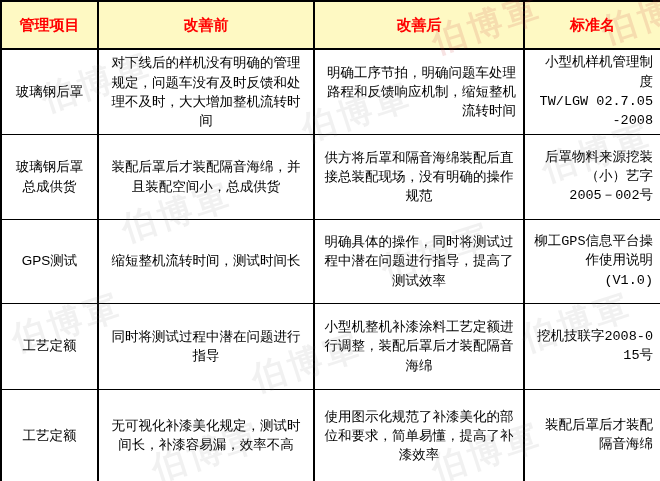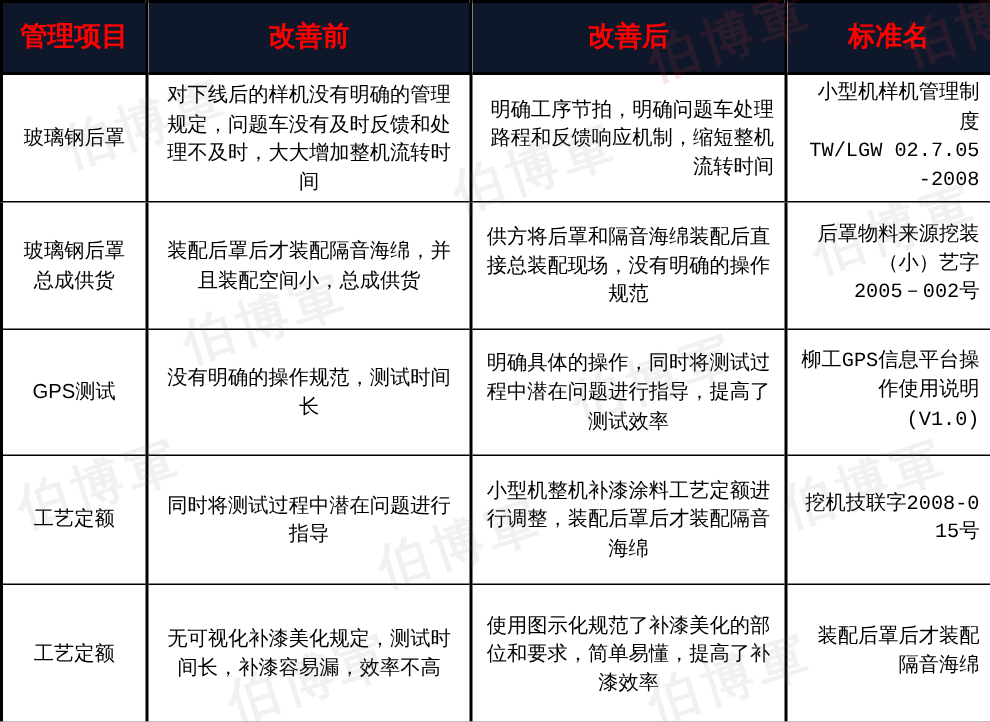--- a/index.html
+++ b/index.html
@@ -39,24 +39,24 @@
     padding:3px 7px;
     color:#000;
     font-size:13.5px;
     line-height:1.42;
     text-align:center;
     white-space:pre-line;
     overflow:hidden;
   }
   table{border:2px solid #000;}
   thead th{
-    background:#0f172a;
+    background:#fef9c3;
     color:#FF0000;
     font-weight:bold;
-    font-size:18px;
+    font-size:15px;
     border-bottom-width:2px;
     white-space:nowrap;
   }
   td.std{
     text-align:right;
     padding-left:9px;
     word-break:break-all;
     font-family:Liberation Mono, monospace;
   }
   td.left{text-align:right;}
@@ -105,21 +105,21 @@
     <tr style="height:85px;">
       <td>玻璃钢后罩
 总成供货</td>
       <td>装配后罩后才装配隔音海绵，并且装配空间小，总成供货</td>
       <td>供方将后罩和隔音海绵装配后直接总装配现场，没有明确的操作规范</td>
       <td class="std">后罩物料来源挖装（小）艺字
 2005－002号</td>
     </tr>
     <tr style="height:84px;">
       <td>GPS测试</td>
-      <td>没有明确的操作规范，测试时间长</td>
+      <td>缩短整机流转时间，测试时间长</td>
       <td>明确具体的操作，同时将测试过程中潜在问题进行指导，提高了测试效率</td>
       <td class="std">柳工GPS信息平台操作使用说明
 (V1.0)</td>
     </tr>
     <tr style="height:86px;">
       <td>工艺定额</td>
       <td>同时将测试过程中潜在问题进行指导</td>
       <td>小型机整机补漆涂料工艺定额进行调整，装配后罩后才装配隔音海绵</td>
       <td class="std">挖机技联字2008-015号</td>
     </tr>

